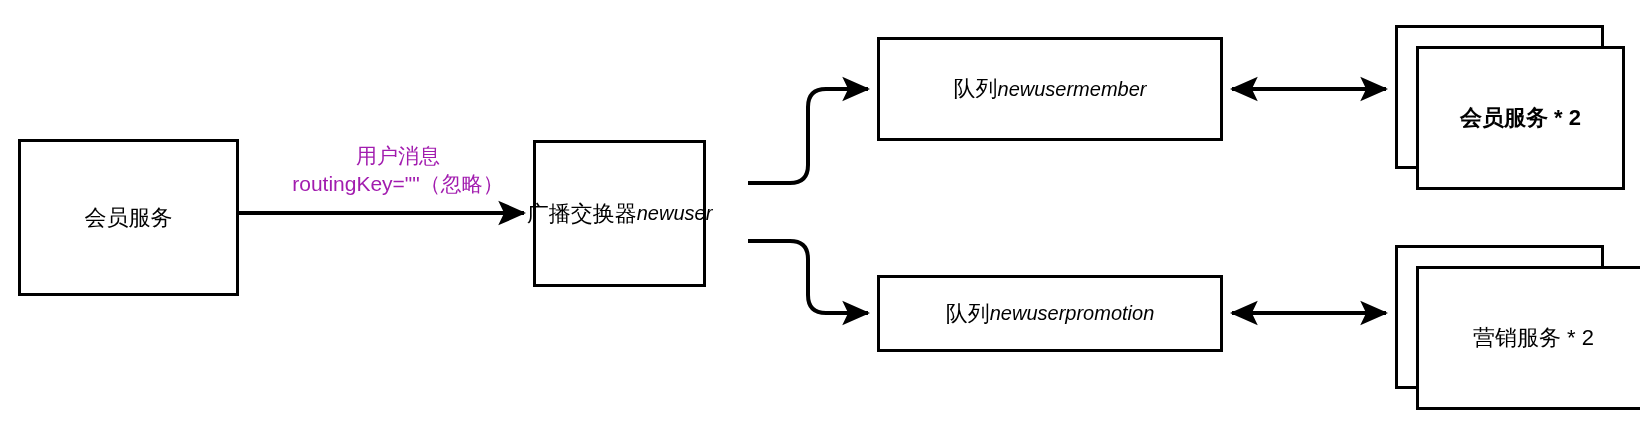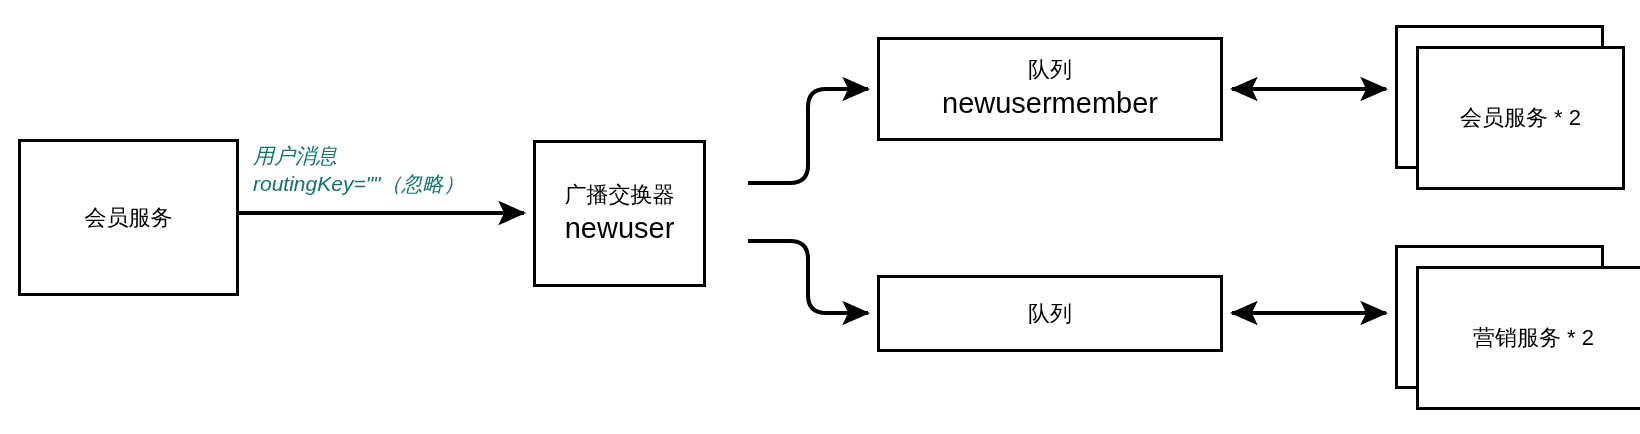--- a/index.html
+++ b/index.html
@@ -24,34 +24,35 @@
     height: 434px;
     pointer-events: none;
   }
   
   .node {
     position: absolute;
     box-sizing: border-box;
     background: #ffffff;
     border: 3px solid #000000;
     display: flex;
-    flex-direction: column;
+    flex-direction: row;
     align-items: center;
     justify-content: center;
     text-align: center;
     color: #000000;
     line-height: 1.32;
   }
   .node .line-cn {
     font-size: 22px;
     white-space: nowrap;
   }
   .node .line-en {
-    font-size: 29px;
+    font-size: 20px;
     white-space: nowrap;
+    font-style: italic;
   }
   
   .stack {
     position: absolute;
   }
   .stack .back-sheet {
     position: absolute;
     box-sizing: border-box;
     left: 0;
     top: 0;
@@ -67,26 +68,26 @@
     align-items: center;
     justify-content: center;
     text-align: center;
     color: #000000;
     font-size: 22px;
     white-space: nowrap;
   }
   
   .edge-label {
     position: absolute;
-    color: #0f766e;
+    text-align: center;
+    color: #a21caf;
     font-size: 21px;
     line-height: 1.34;
     white-space: nowrap;
     background: transparent;
-    font-style: italic;
   }
 </style>
 </head>
 <body>
 
 <div id="canvas">
 
   <svg class="svg-layer" viewBox="0 0 1640 434" width="1640" height="434" xmlns="http://www.w3.org/2000/svg">
     <defs>
       <marker id="arrowEnd" viewBox="0 0 10 10" refX="9.2" refY="5" markerWidth="7" markerHeight="7" orient="auto-start-reverse">
@@ -132,25 +133,26 @@
     <div class="line-en">newuser</div>
   </div>
 
   <div class="node" style="left:877px; top:37px; width:346px; height:104px;">
     <div class="line-cn">队列</div>
     <div class="line-en">newusermember</div>
   </div>
 
   <div class="node" style="left:877px; top:275px; width:346px; height:77px;">
     <div class="line-cn">队列</div>
+    <div class="line-en">newuserpromotion</div>
   </div>
 
   <div class="stack" style="left:1395px; top:25px; width:230px; height:165px;">
     <div class="back-sheet" style="width:209px; height:144px;"></div>
-    <div class="front-sheet" style="left:21px; top:21px; width:209px; height:144px;">
+    <div class="front-sheet" style="left:21px; top:21px; width:209px; height:144px;font-weight:bold;">
       <span>会员服务 * 2</span>
     </div>
   </div>
 
   <div class="stack" style="left:1395px; top:245px; width:230px; height:165px;">
     <div class="back-sheet" style="width:209px; height:144px;"></div>
     <div class="front-sheet" style="left:21px; top:21px; width:235px; height:144px;">
       <span>营销服务 * 2</span>
     </div>
   </div>

